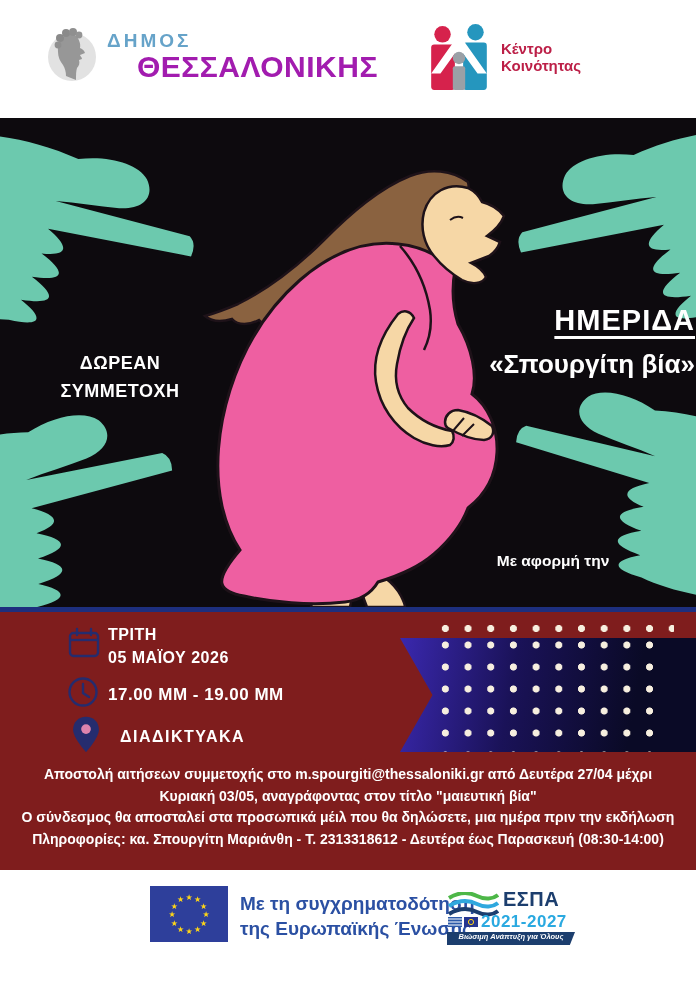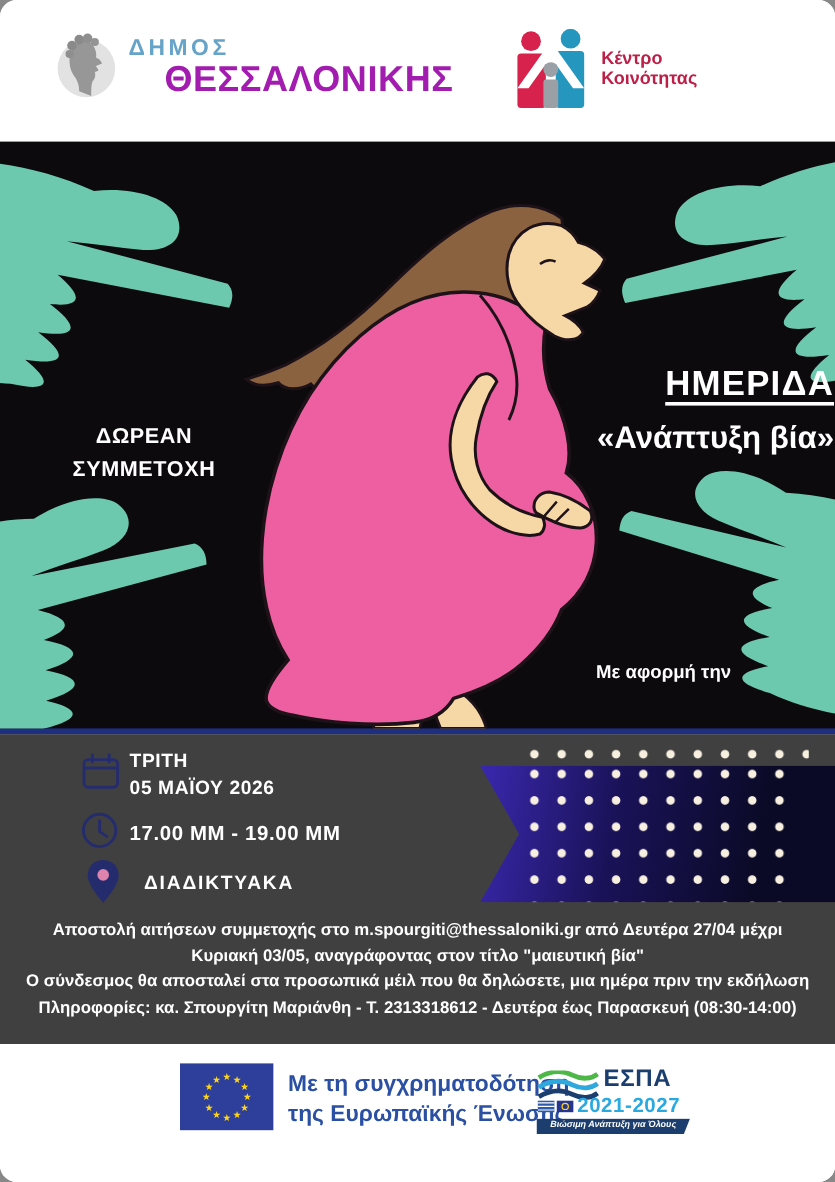--- a/index.html
+++ b/index.html
@@ -1,17 +1,17 @@
 <!DOCTYPE html>
 <html><head>
 <meta charset="utf-8">
 <style>
   html,body{margin:0;padding:0;background:#888;}
   .poster{position:relative;width:696px;height:985px;background:#ffffff;overflow:hidden;
-          font-family:"Liberation Sans",sans-serif;margin:0 auto;border-radius:14px;}
+          font-family:"Liberation Sans",sans-serif;margin:0 auto;}
   .abs{position:absolute;}
 
   
   .header{left:0;top:0;width:696px;height:118px;background:#fff;}
   .muni-logo{left:46px;top:26px;display:flex;align-items:center;gap:9px;}
   .muni-text{line-height:1.05;}
   .muni-line1{display:block;font-size:19px;letter-spacing:3px;color:#66a3c9;font-weight:600;}
   .muni-line2{display:block;font-size:30px;font-weight:bold;color:#a21caf;letter-spacing:.5px;margin-left:30px;}
   .cc-logo{left:427px;top:24px;display:flex;align-items:center;gap:10px;}
   .cc-text{line-height:1.12;font-weight:bold;font-size:15px;color:#bc1f47;}
@@ -26,21 +26,21 @@
   .free span{display:block;}
   .titleblock{left:415px;top:186px;width:280px;text-align:right;color:#fff;}
   .title{font-size:29px;font-weight:bold;letter-spacing:1px;text-decoration:underline;
          text-underline-offset:6px;text-decoration-thickness:3px;}
   .subtitle{font-size:26px;font-weight:bold;margin-top:12px;}
   .occasion{left:420px;top:433px;width:266px;text-align:center;color:#fff;font-weight:bold;
             font-size:15.5px;line-height:1.25;}
   .occasion span{display:block;}
 
   
-  .pink{left:0;top:612px;width:696px;height:258px;background:#404040;}
+  .pink{left:0;top:612px;width:696px;height:258px;background:#7f1d1d;}
   .drow-icon{color:#252c6e;}
   .dtext{color:#fff;font-weight:bold;letter-spacing:.5px;}
   .day{left:108px;top:14px;font-size:16px;}
   .date{left:108px;top:37px;font-size:16px;}
   .time{left:108px;top:73px;font-size:17px;}
   .loc{left:120px;top:116px;font-size:16px;letter-spacing:1.5px;}
   .cal-icon{left:66px;top:13px;}
   .clock-icon{left:66px;top:63px;}
   .pin-icon{left:72px;top:104px;}
 
@@ -152,21 +152,21 @@
       <path d="M462,318 L474,306 M452,314 L464,300" fill="none" stroke="#1e1219" stroke-width="2"></path>
     </svg>
 
     <div class="abs free">
       <span>ΔΩΡΕΑΝ</span>
       <span>ΣΥΜΜΕΤΟΧΗ</span>
     </div>
 
     <div class="abs titleblock">
       <div class="title">ΗΜΕΡΙΔΑ</div>
-      <div class="subtitle">«Ανάπτυξη βία»</div>
+      <div class="subtitle">«Σπουργίτη βία»</div>
     </div>
 
     <div class="abs occasion">
       <span>Με αφορμή την</span>
     </div>
   </div>
 
   <div class="abs pink">
 
     <svg class="abs cal-icon drow-icon" width="36" height="36" viewBox="0 0 36 36">

